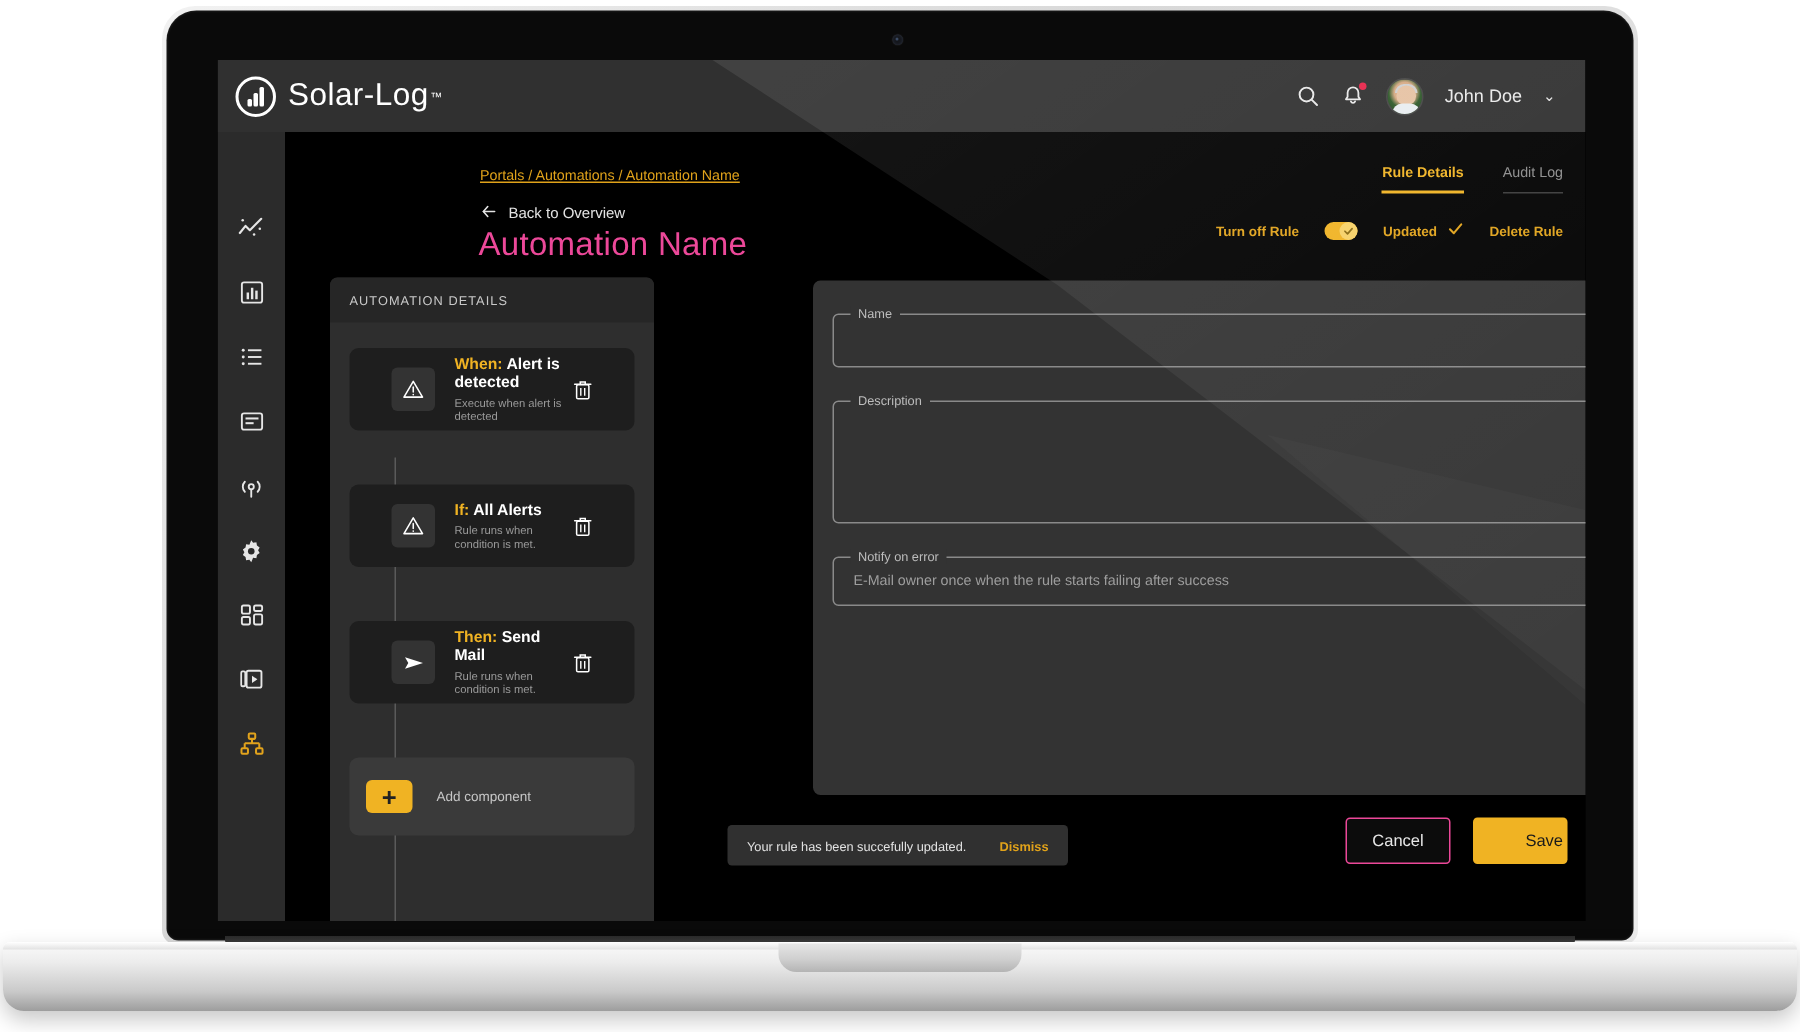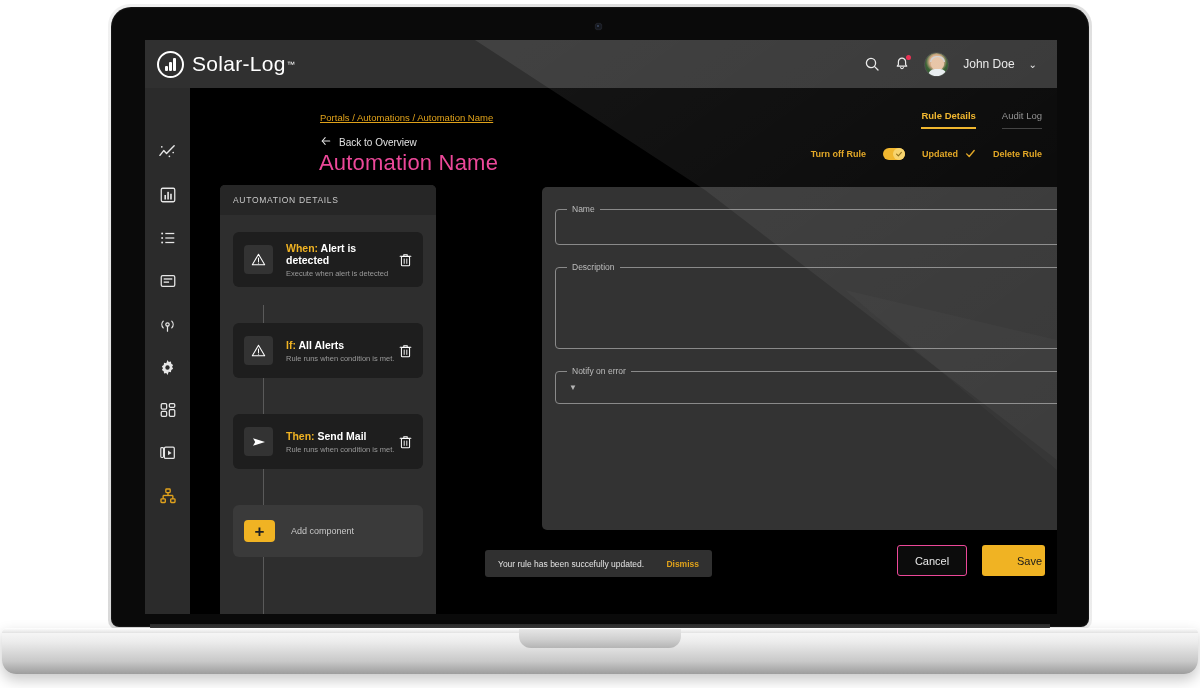--- a/index.html
+++ b/index.html
@@ -246,21 +246,21 @@
     width:1px; height:330px;
     background:#5a5a5a;
   }
 
   .flow-card {
     position:relative;
     background:#1e1e1e;
     border-radius:6px;
     height:55px;
     display:flex; align-items:center;
-    padding: 0 11px;
+    padding: 0 28px;
     margin-bottom: 36px;
     cursor:pointer;
     z-index:2;
   }
   .flow-icon-box {
     width:29px; height:29px; border-radius:4px;
     background:#333333;
     display:flex; align-items:center; justify-content:center;
     flex-shrink:0;
   }
@@ -604,20 +604,21 @@
       <div class="field" id="field-name">
         <span class="field-label">Name</span>
       </div>
 
       <div class="field" id="field-desc">
         <span class="field-label">Description</span>
       </div>
 
       <div class="field field-select">
         <span class="field-label">Notify on error</span>
+        <span class="select-value">E-Mail owner once when the rule starts failing after success</span>
         <span class="select-arrow">▼</span>
       </div>
 
 
     </div>
 
     <div id="snackbar">
       <span id="snackbar-text">Your rule has been succefully updated.</span>
       <span id="snackbar-dismiss">Dismiss</span>
     </div>

